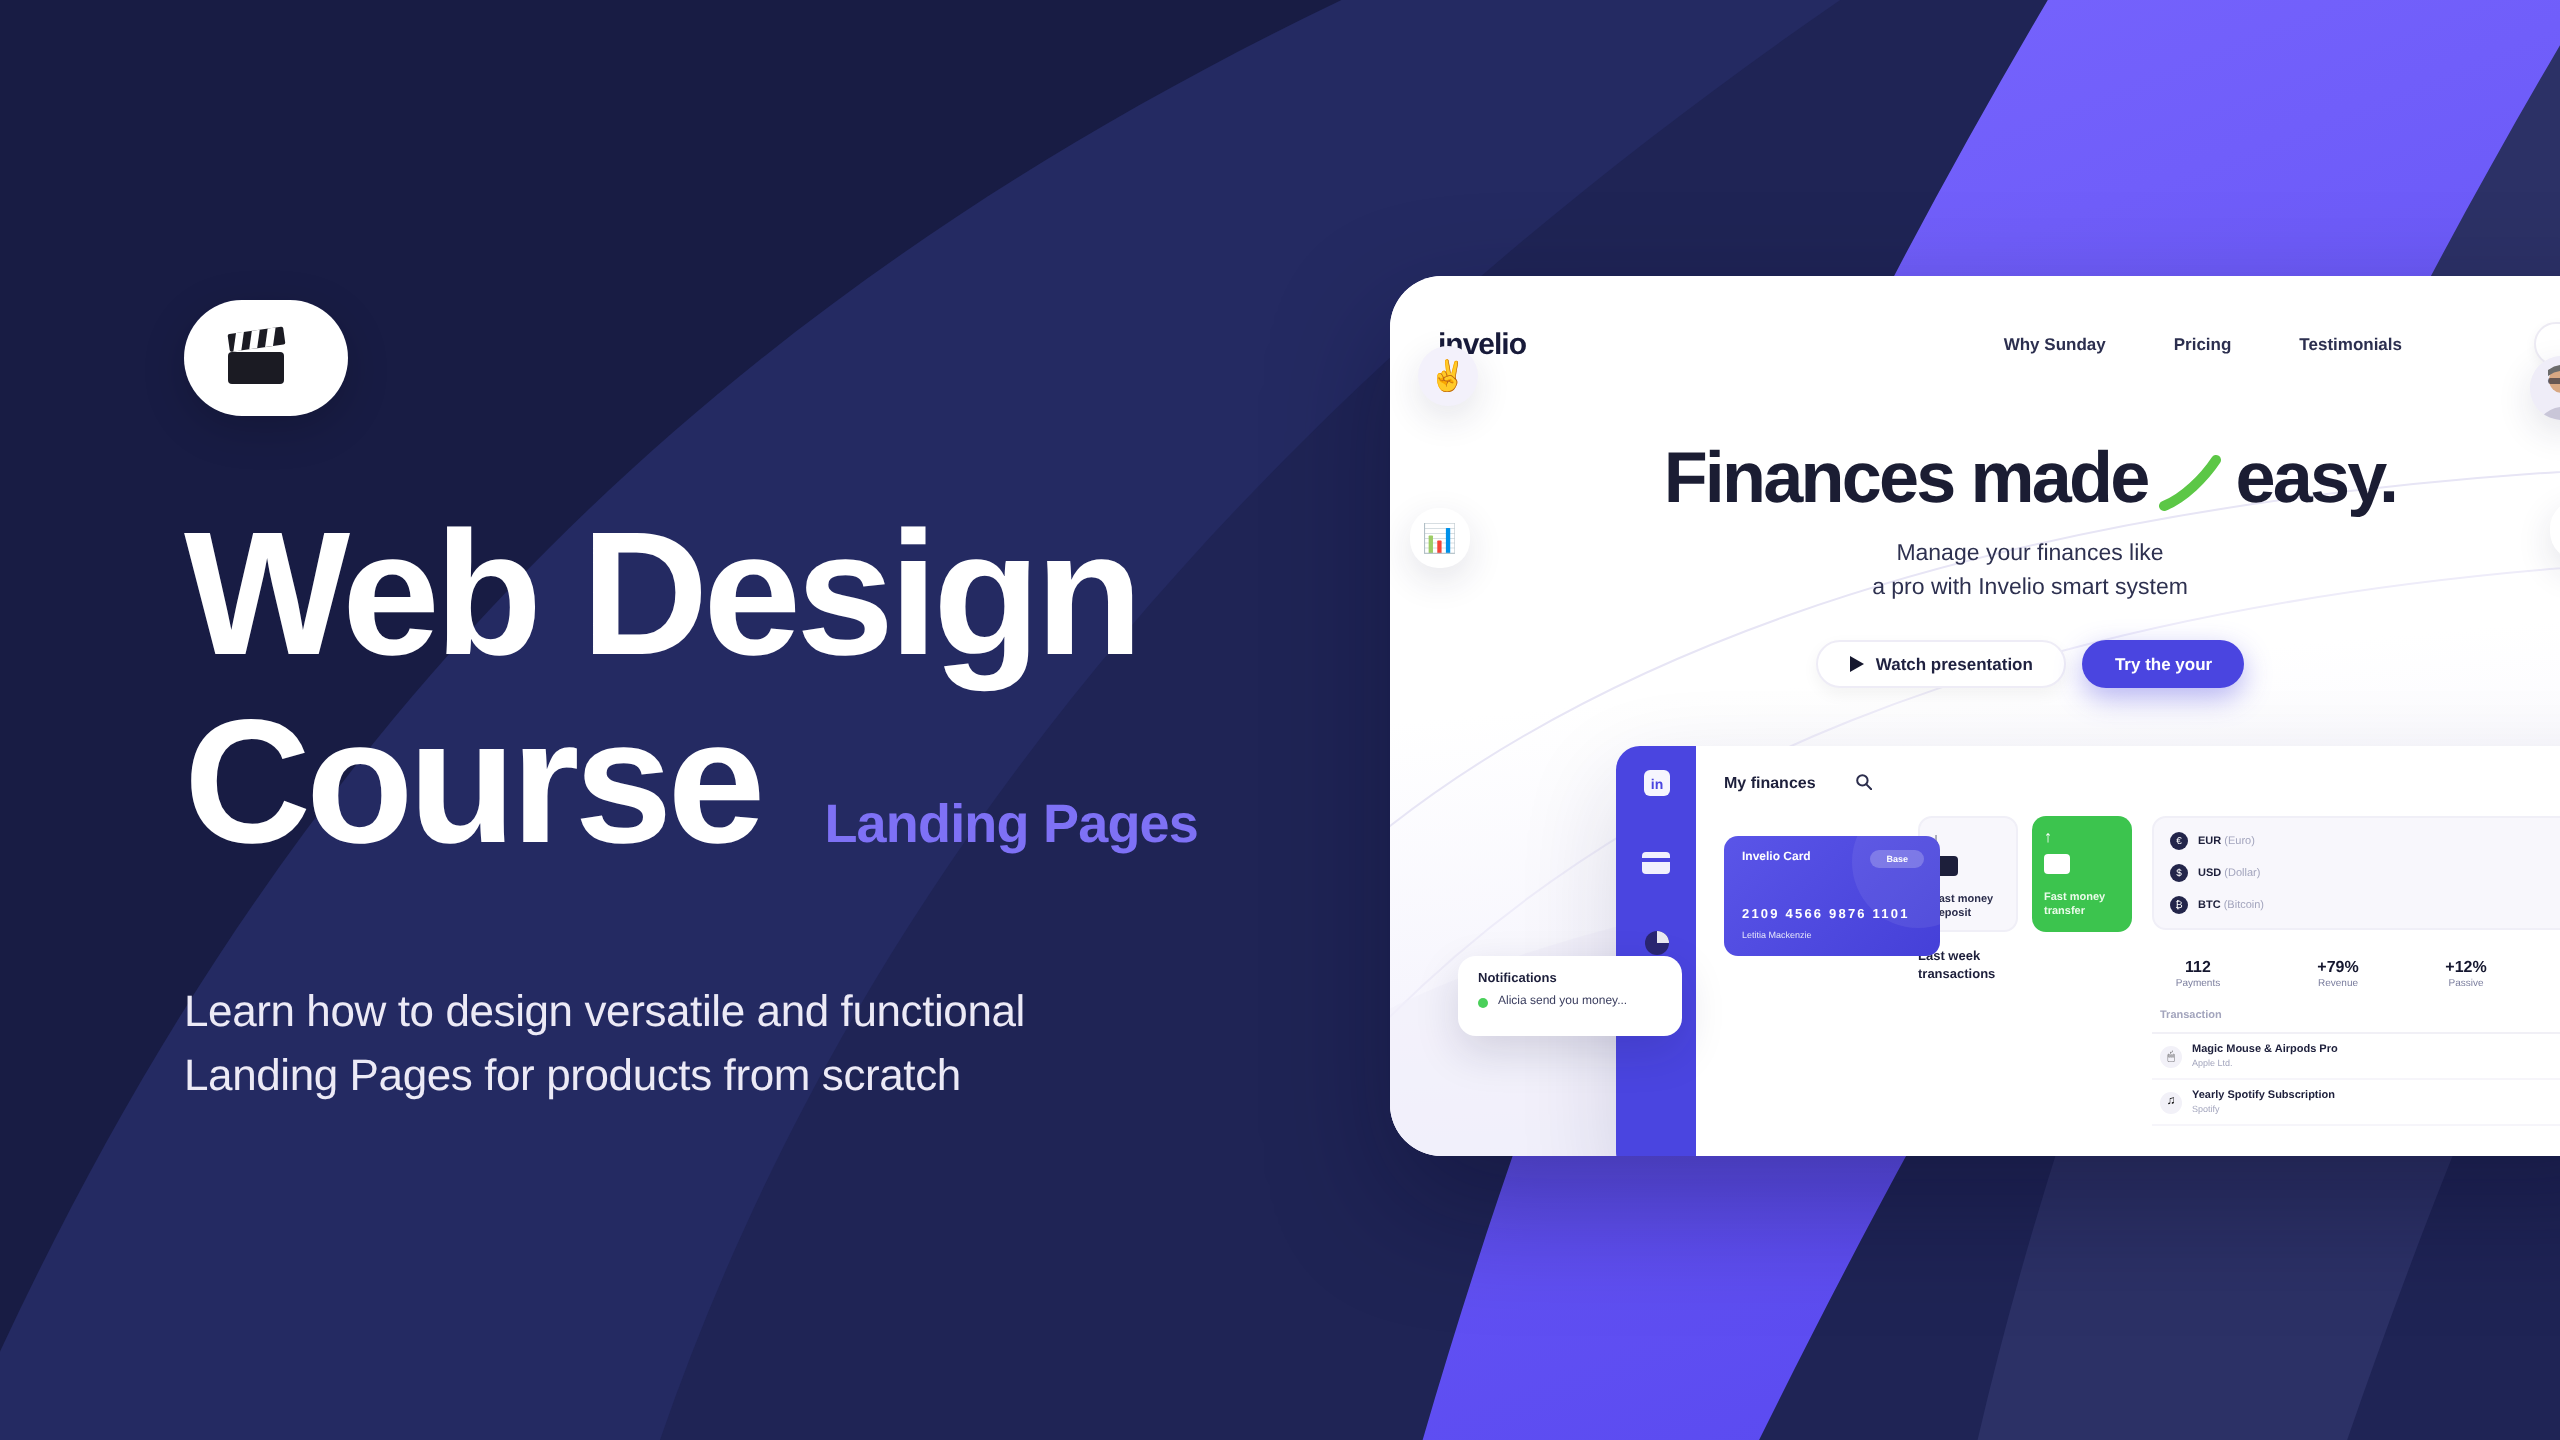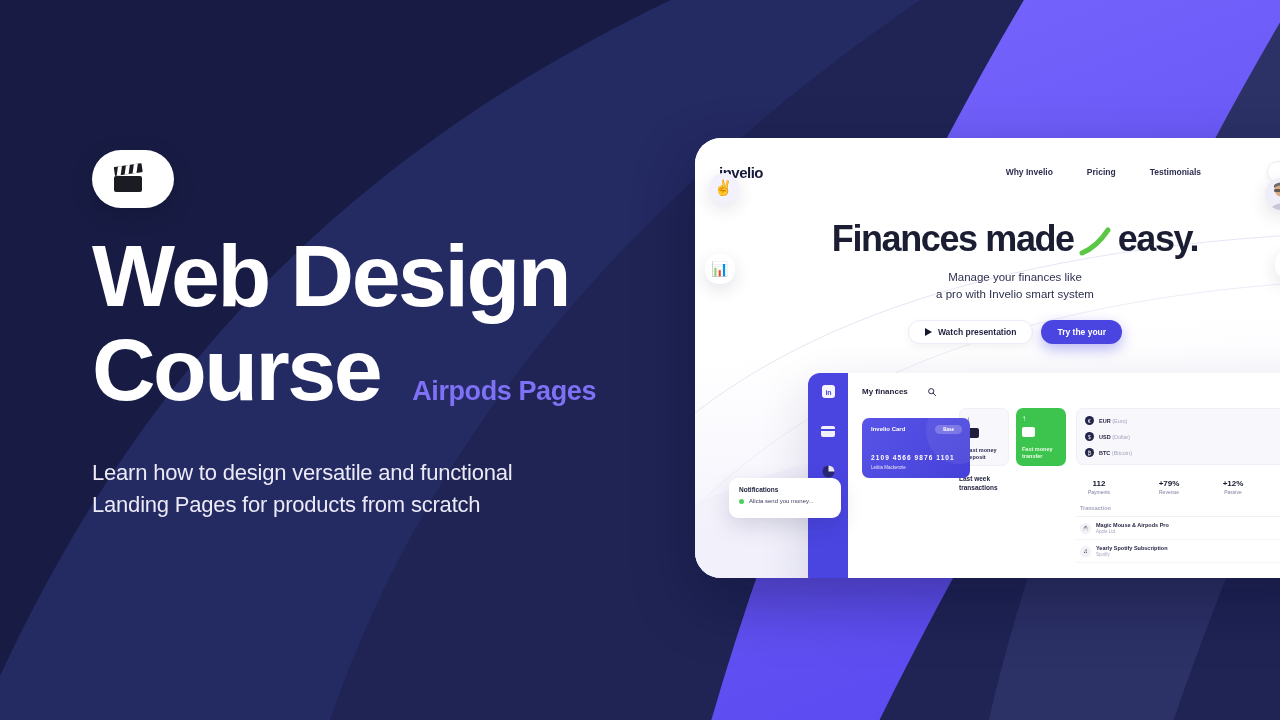--- a/index.html
+++ b/index.html
@@ -31,27 +31,27 @@
         background:#1b1b23; border-radius:1px; transform:rotate(-8deg);
         transform-origin:left bottom; }
   #badge .clap .top i {
         position:absolute; top:0; width:4px; height:9px; background:#fff;
         transform:skewX(-16deg); }
   #badge .clap .top i:nth-child(1){ left:3px; }
   #badge .clap .top i:nth-child(2){ left:11px; }
   #badge .clap .top i:nth-child(3){ left:19px; }
   #badge-text { font-size:19px; font-weight:bold; color:#20234f; letter-spacing:-.2px; white-space:nowrap; }
 
-  #h1 { margin-top:25px; }
+  #h1 { margin-top:46px; }
   .h1line { font-size:88px; line-height:.98; font-weight:bold;
             color:#ffffff; letter-spacing:-2.5px; white-space:nowrap; }
   .h1line.second { margin-top:8px; display:flex; align-items:baseline; gap:32px; }
   #h1-tag { font-size:27px; font-weight:bold; color:#7e71f5; letter-spacing:-.4px; }
 
-  #sub { margin-top:44px; font-size:22px; line-height:1.45; color:#eceaf6;
+  #sub { margin-top:56px; font-size:22px; line-height:1.45; color:#eceaf6;
          letter-spacing:-.2px; font-weight:normal; }
   #sub span { display:block; white-space:nowrap; }
 
   
   #mock {
     position:absolute; left:695px; top:138px; width:640px; height:440px;
     background:#ffffff; border-radius:26px 0 0 26px; overflow:hidden;
     z-index:5; box-shadow:0 24px 60px rgba(10,10,40,.35);
   }
   #mock-bgwash { position:absolute; inset:0;
@@ -209,21 +209,21 @@
           <i></i>
         </span>
       <span class="board"></span>
     </span>
   </div>
 
   <div id="h1">
     <div class="h1line">Web Design</div>
     <div class="h1line second">
       <span>Course</span>
-      <span id="h1-tag">Airpods Pages</span>
+      <span id="h1-tag">Landing Pages</span>
     </div>
   </div>
 
   <div id="sub">
     <span>Learn how to design versatile and functional</span>
     <span>Landing Pages for products from scratch</span>
   </div>
 
 </div>
 
@@ -237,21 +237,21 @@
   </svg>
 
   <div id="mnav">
     <div id="mlogo">
       <span>invelio</span>
       <span class="swish">
         
       </span>
     </div>
     <div id="mnav-links">
-      <span class="lk">Why Invelio</span>
+      <span class="lk">Why Sunday</span>
       <span class="lk">Pricing</span>
       <span class="lk">Testimonials</span>
       <span id="lockbtn">
         
       </span>
     </div>
   </div>
 
   <div id="mhero">
     <div id="mhero-h">

